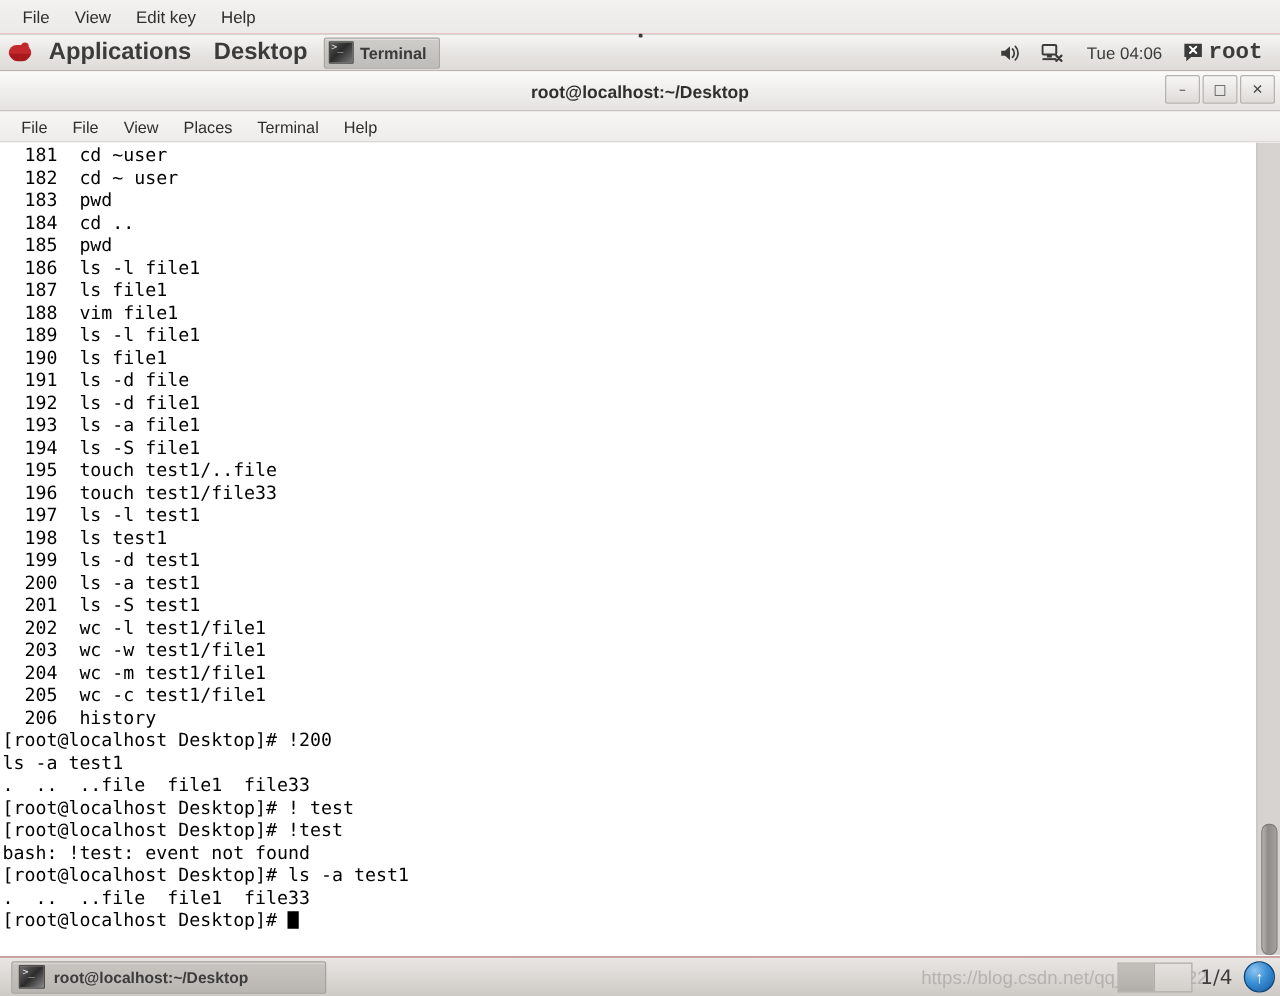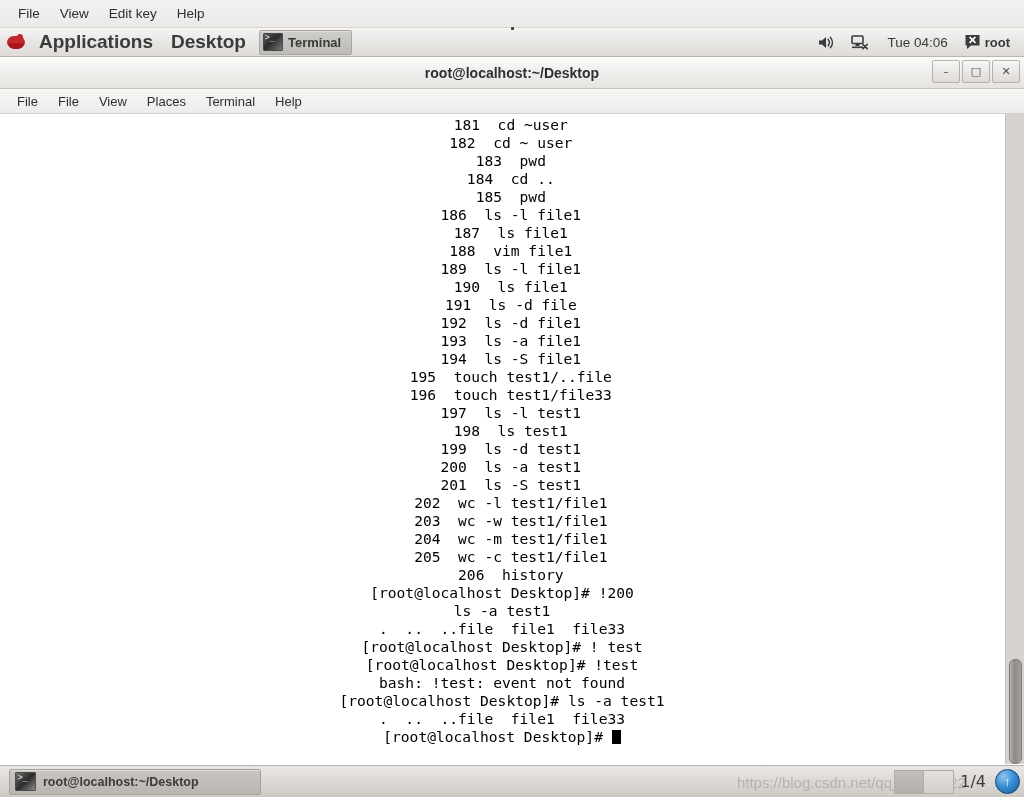--- a/index.html
+++ b/index.html
@@ -137,25 +137,26 @@
   .tray-icon { padding: 0 8px; display: flex; align-items: center; }
   .clock {
     font-size: 13.5px;
     font-weight: normal;
     color: #3b3b3b;
     padding: 0 10px;
     white-space: nowrap;
   }
   .user-icon { padding: 0 4px 0 6px; display:flex; align-items:center; }
   .username {
-    font-size: 13px;
+    font-size: 18px;
     font-weight: bold;
     color: #3b3b3b;
     padding-right: 6px;
     white-space: nowrap;
+    font-family: Liberation Mono, monospace;
   }
 
   
   .cursor-dot {
     position: absolute;
     left: 511px; top: 27px;
     width: 3px; height: 3px;
     background: #3a3a3a;
     border-radius: 1px;
   }
@@ -220,21 +221,20 @@
     padding: 3px 10px;
     white-space: nowrap;
   }
 
   
   .term-body {
     position: relative;
     height: 650px;
     background: #ffffff;
     overflow: hidden;
-    text-align: center;
   }
   .term-text {
     position: absolute;
     top: 2px; left: 2px;
     right: 22px;
     font-family: "DejaVu Sans Mono", "Liberation Mono", monospace;
     font-size: 14.6px;
     line-height: 18px;
     color: #000000;
     white-space: pre;

